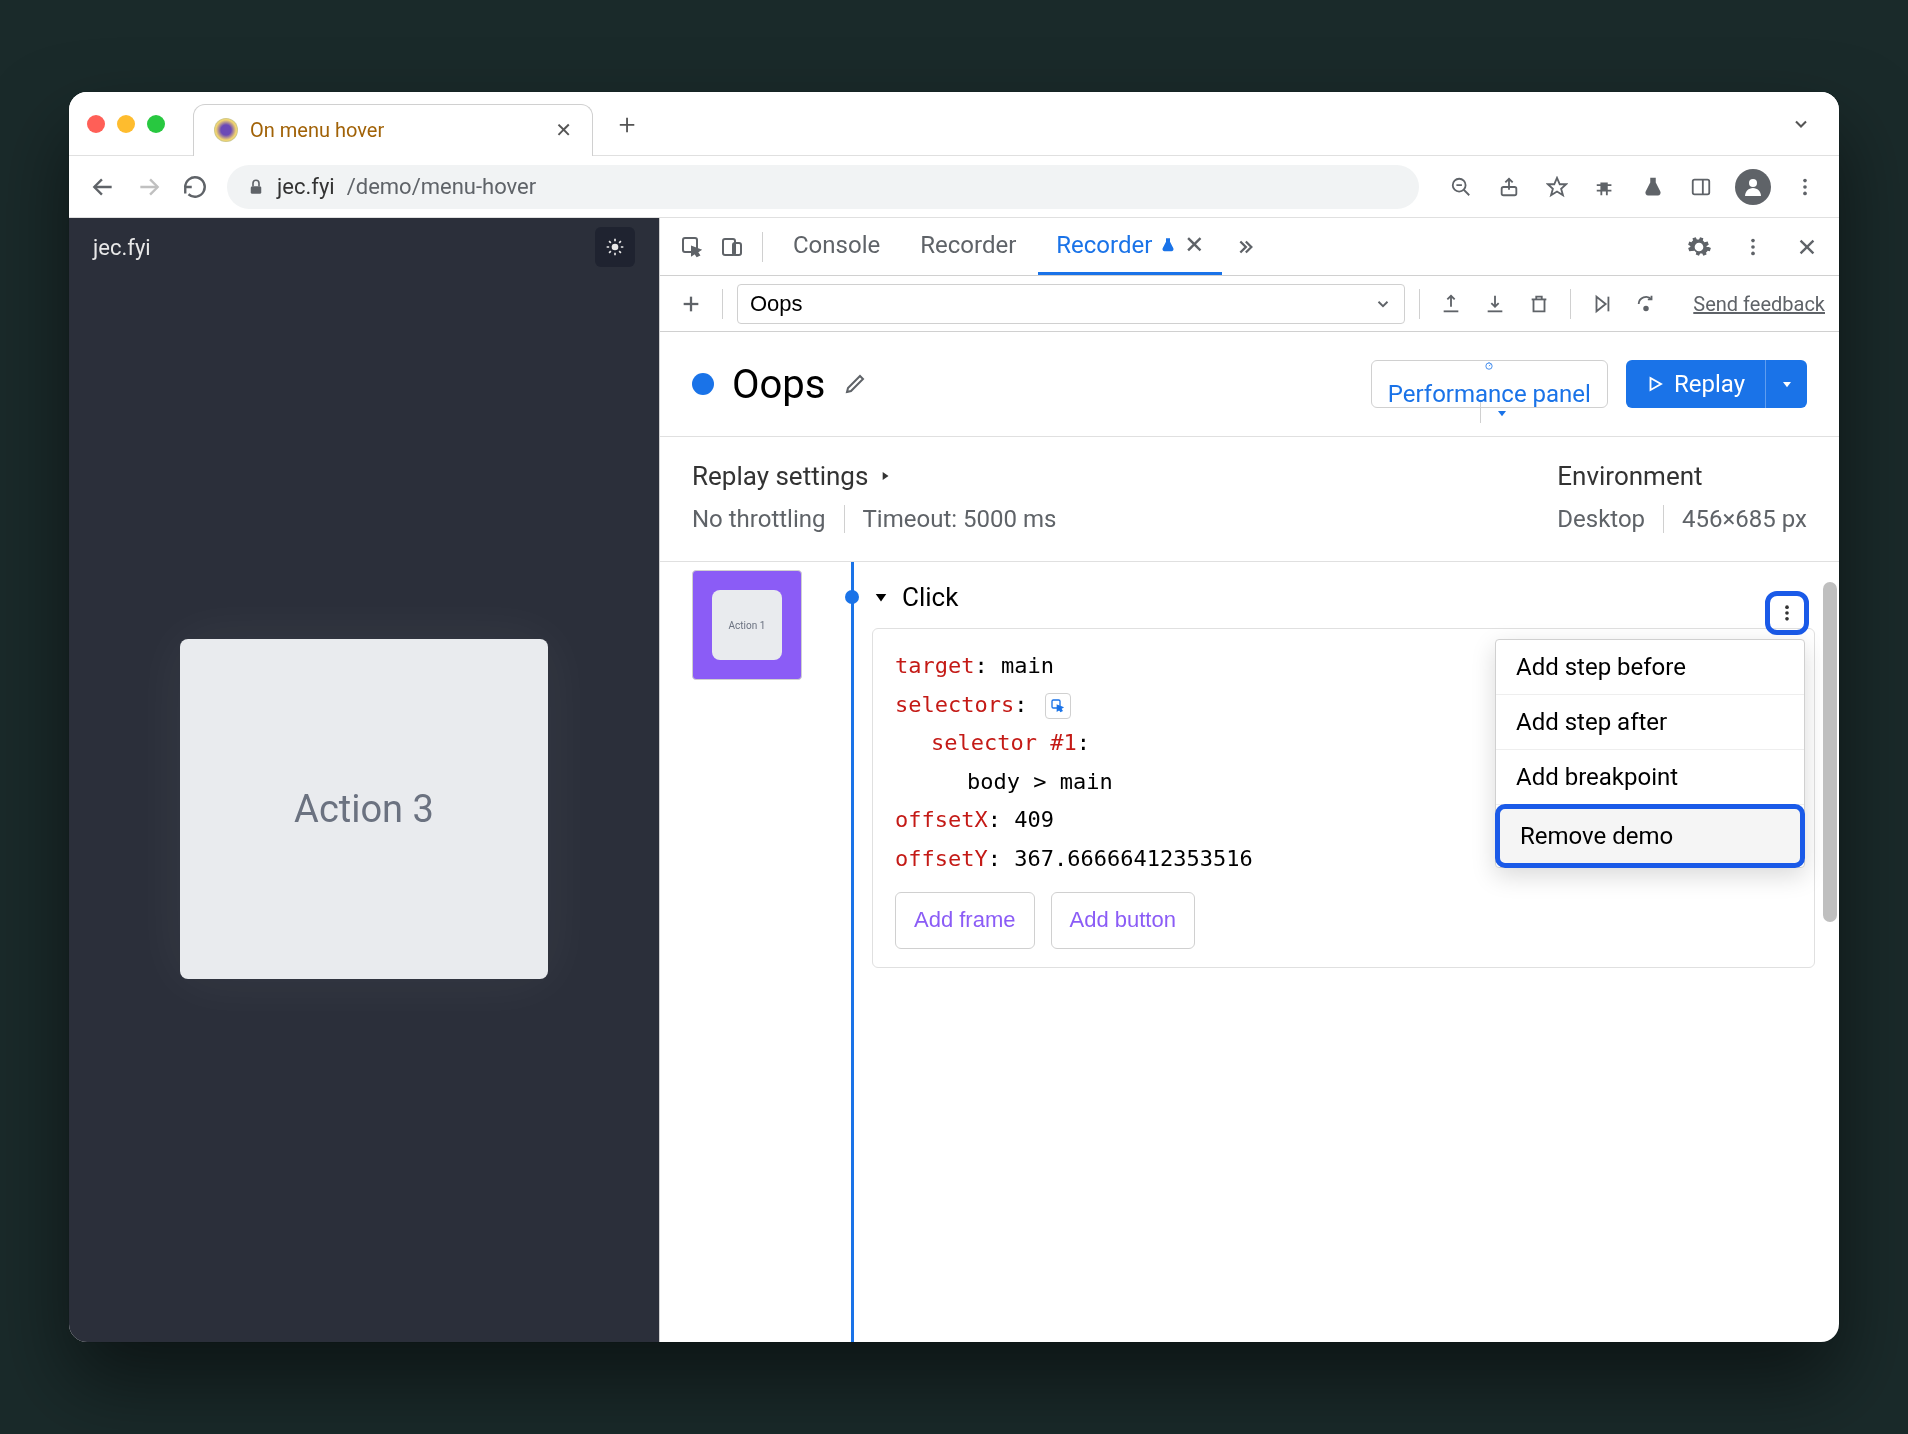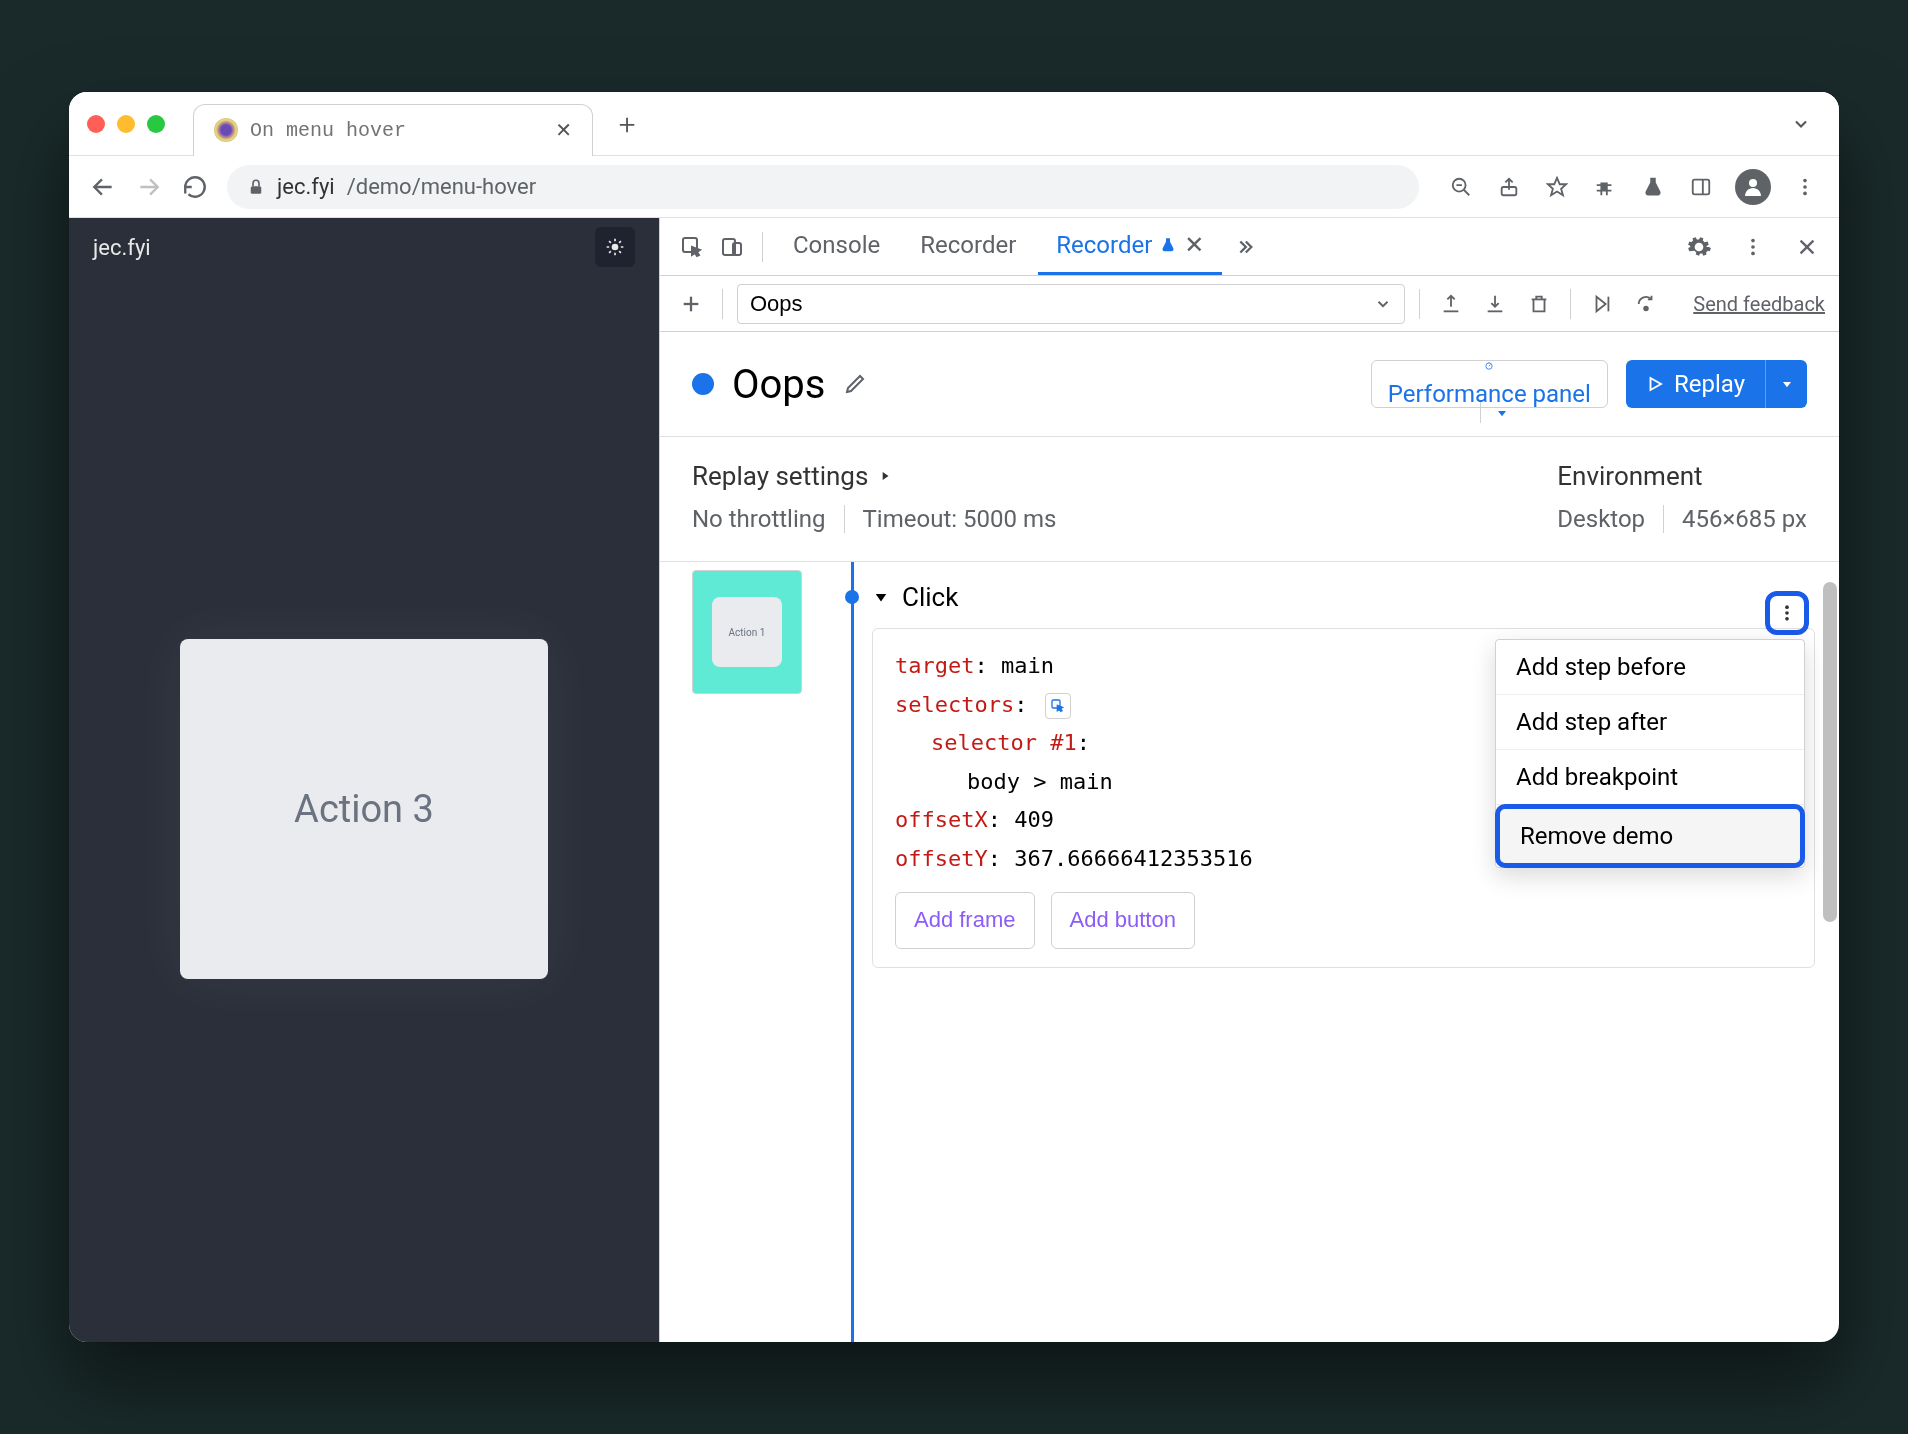--- a/index.html
+++ b/index.html
@@ -47,21 +47,21 @@
   padding: 0 20px;
   gap: 12px;
   position: relative;
   top: 6px;
   min-width: 400px;
 }
 .favicon {
   width: 24px; height: 24px; border-radius: 50%;
   background: radial-gradient(circle, #6c4ab6 30%, #f5d76e 60%, #4a90e2 100%);
 }
-.tab-title { font-size: 20px; color: #737373; flex: 1; font-family: Liberation Mono, monospace; }
+.tab-title { font-size: 20px; color: #a16207; flex: 1; }
 .tab-close { font-size: 20px; color: #555; cursor: pointer; }
 .new-tab { font-size: 28px; color: #555; margin-left: 20px; cursor: pointer; }
 .tab-chevron { margin-left: auto; font-size: 22px; color: #555; cursor: pointer; padding-right: 10px; }
 
 .toolbar {
   height: 62px;
   background: #fff;
   display: flex;
   align-items: center;
   padding: 0 20px;
@@ -210,22 +210,22 @@
 
 .rec-steps {
   flex: 1;
   display: flex;
   padding: 0 0 0 32px;
   overflow: hidden;
   position: relative;
 }
 .thumb-col { width: 140px; padding-top: 8px; }
 .thumb {
-  width: 110px; height: 124px;
-  background: #5eead4;
+  width: 110px; height: 110px;
+  background: #8b5cf6;
   border: 1px solid #d0d0d0;
   border-radius: 4px;
   display:flex; align-items:center; justify-content:center;
 }
 .thumb-inner {
   width: 70px; height: 70px;
   background: #e9ebee;
   border-radius: 8px;
   display:flex; align-items:center; justify-content:center;
   font-size: 10px; color:#6b7280;

